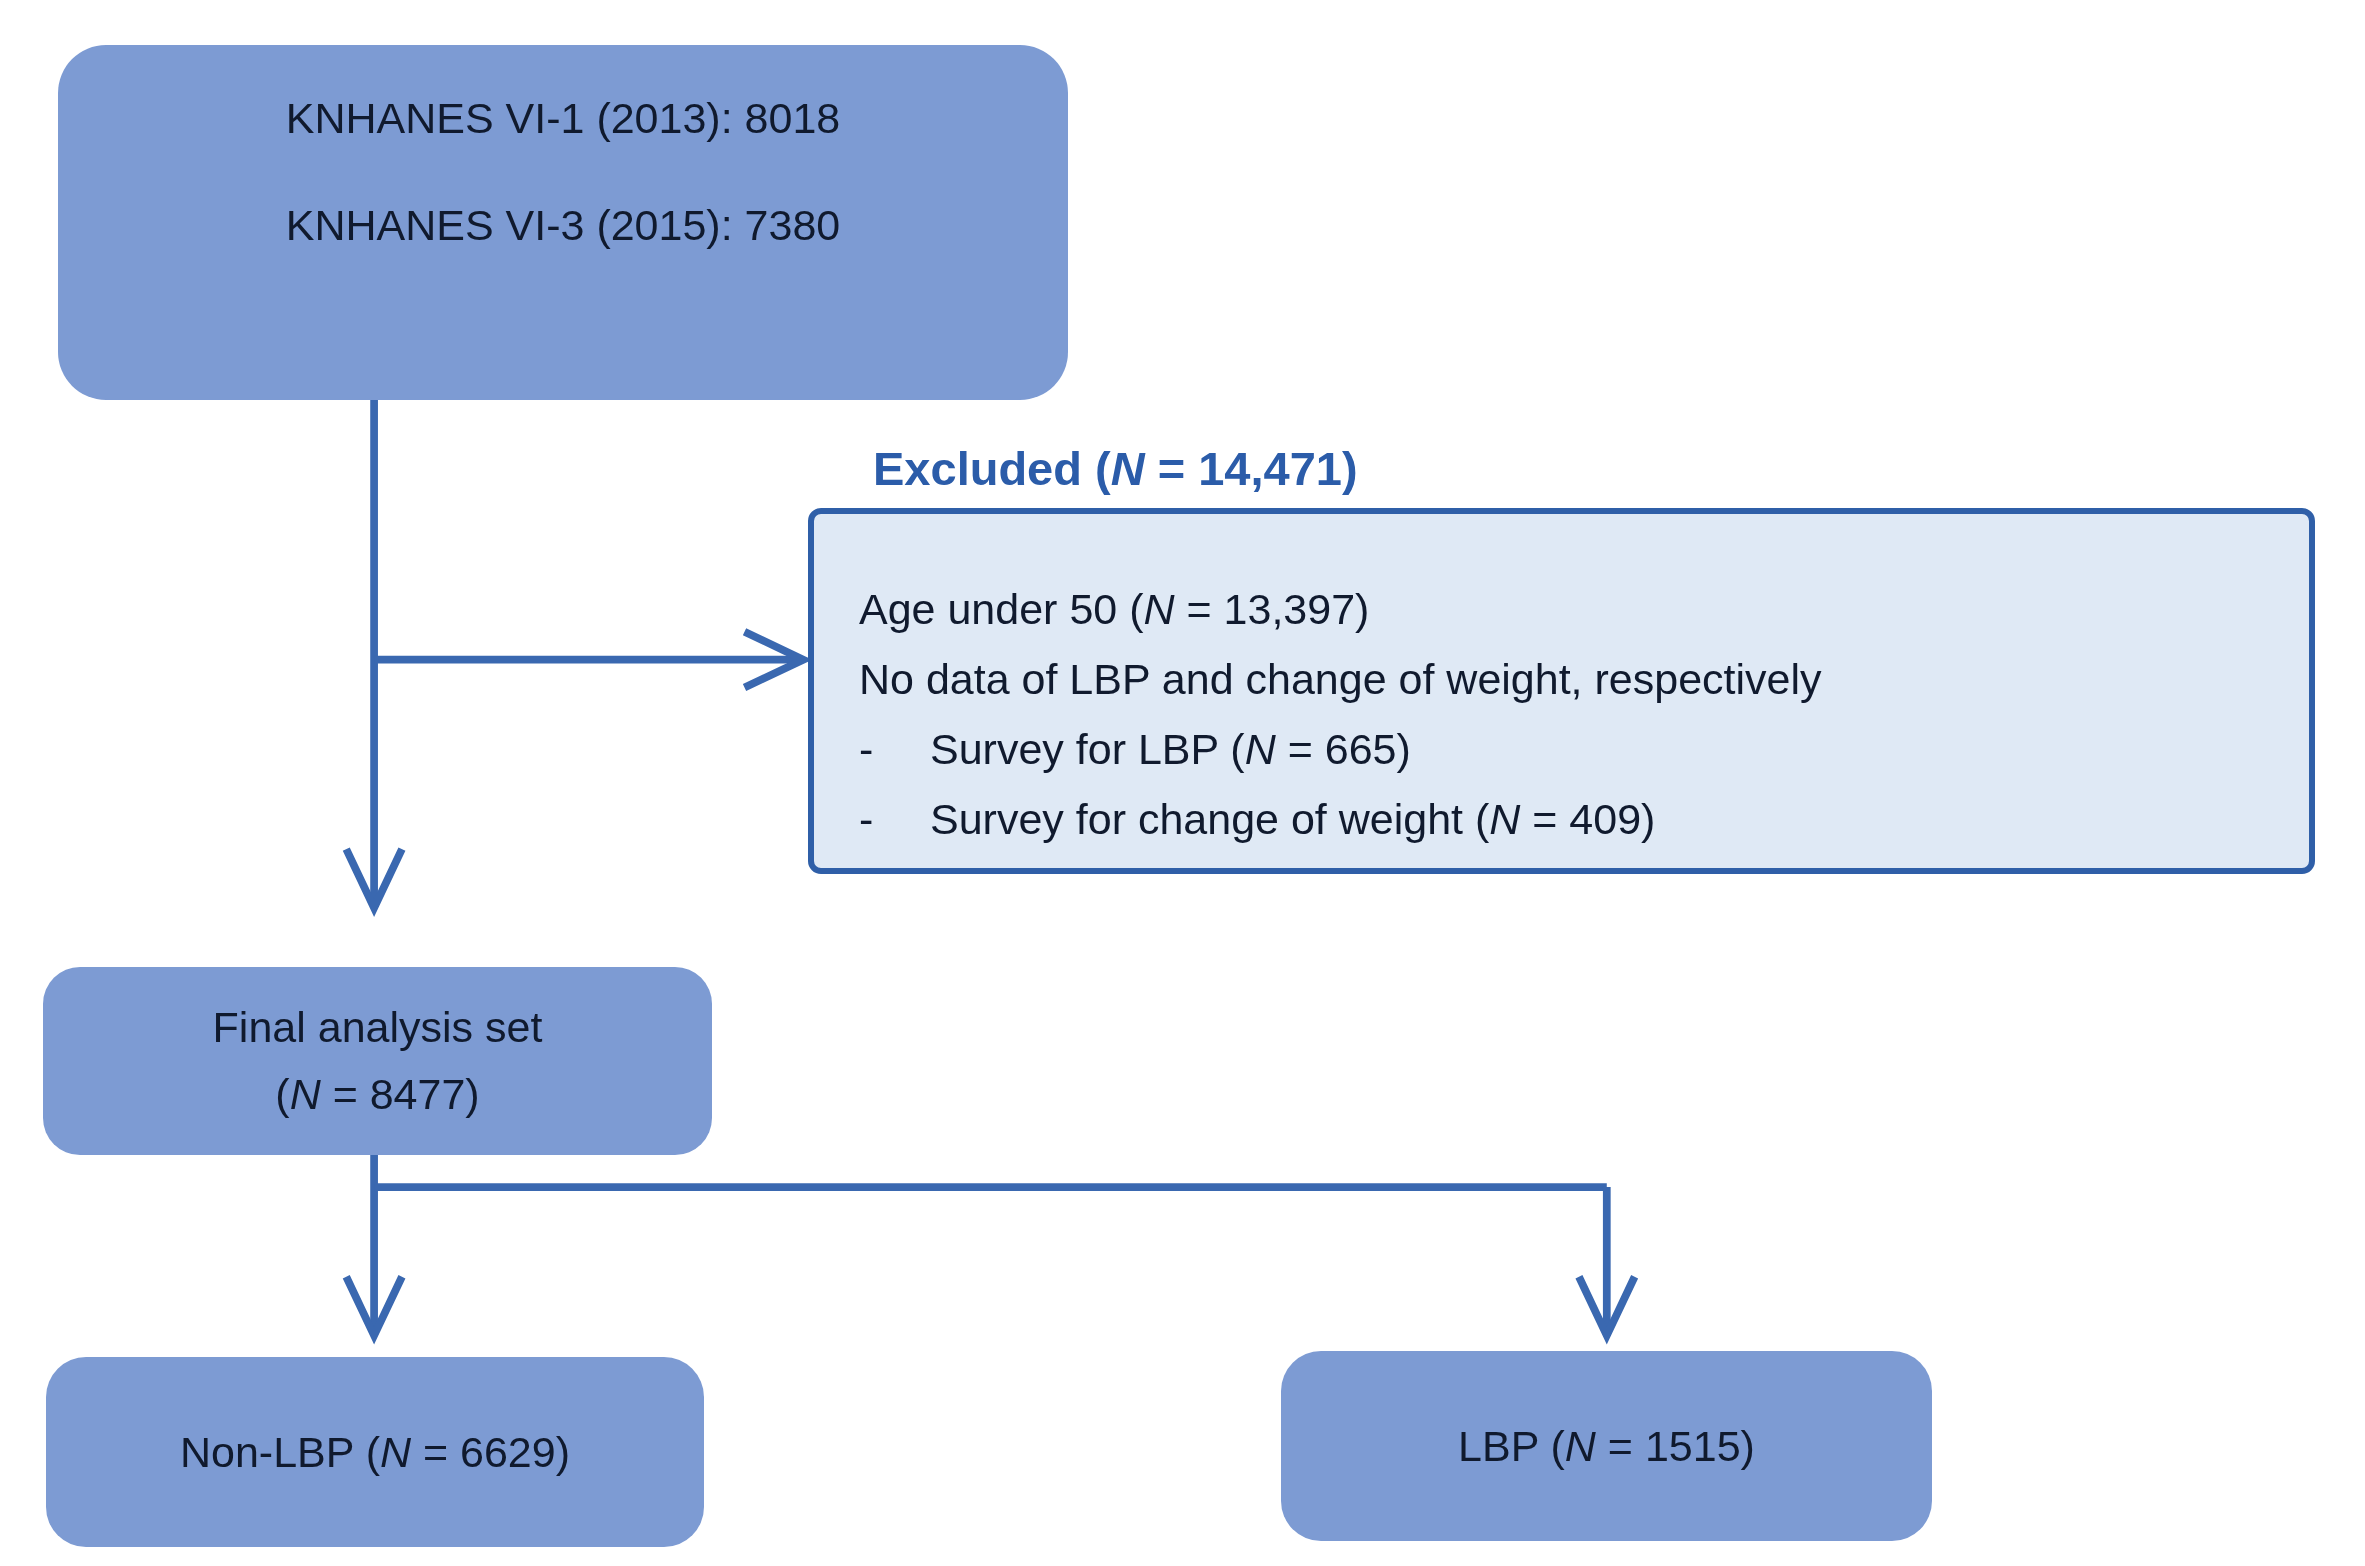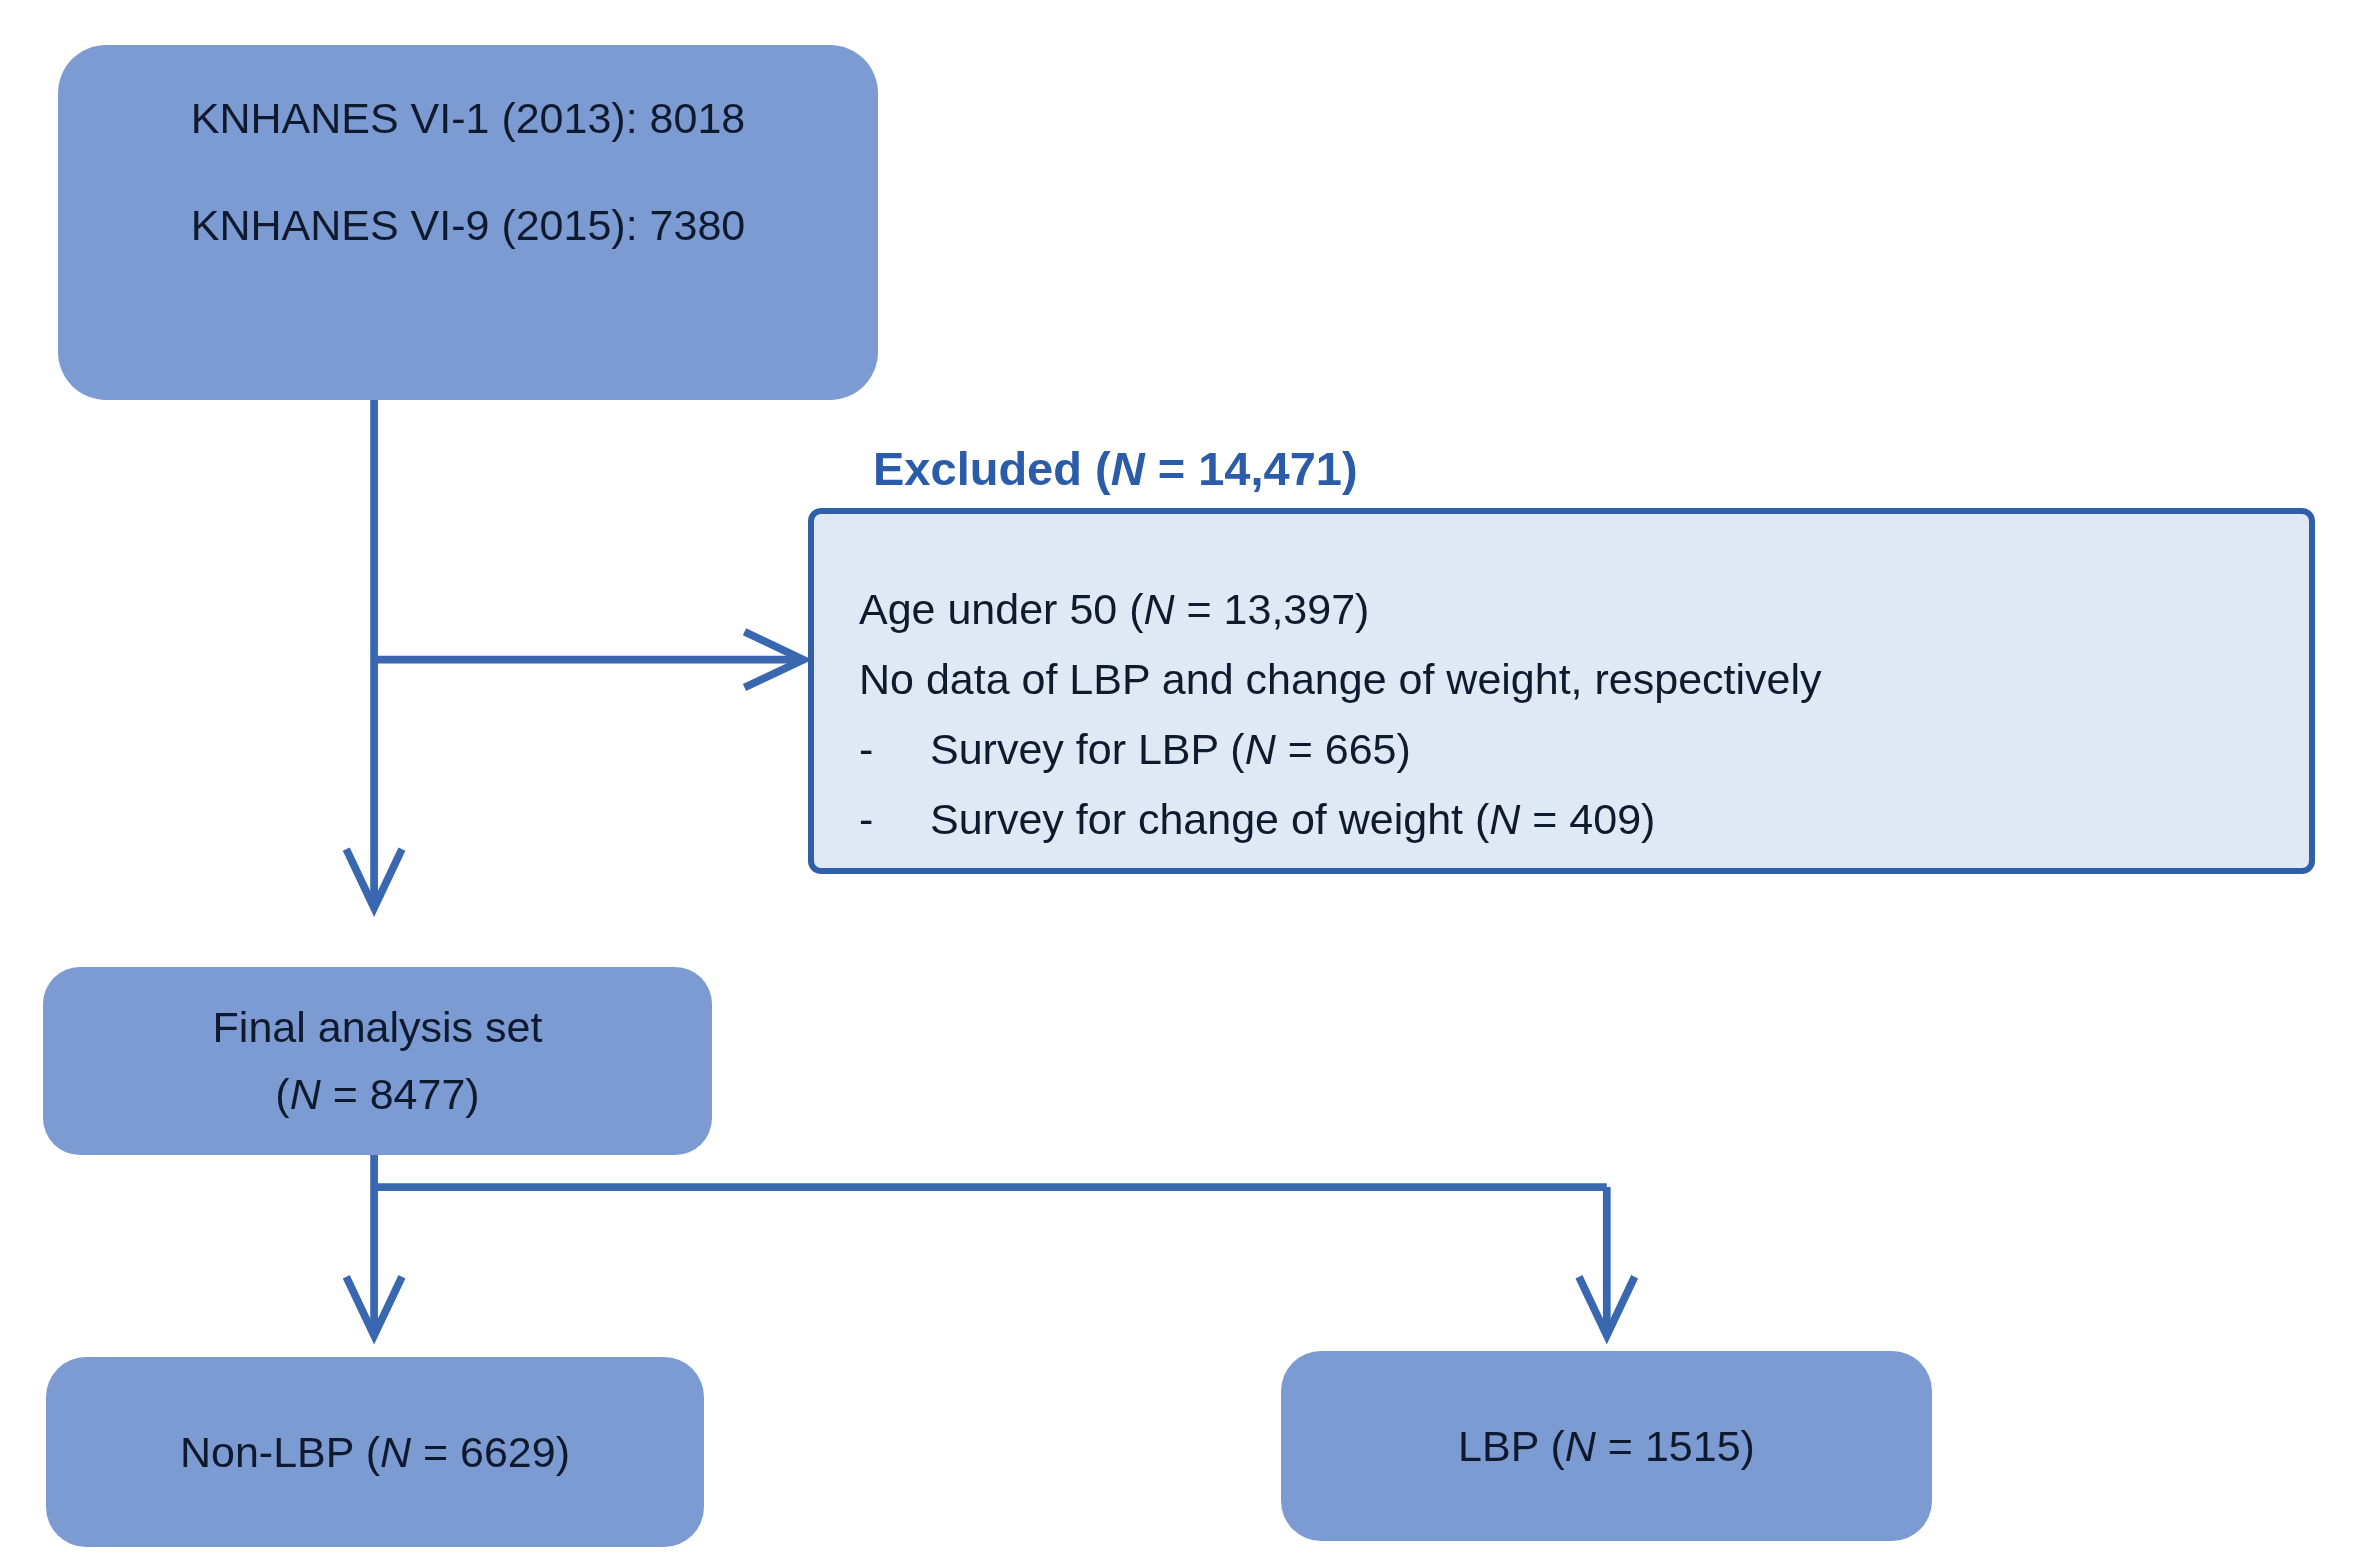--- a/index.html
+++ b/index.html
@@ -30,21 +30,21 @@
     stroke: currentColor; fill: none;
   }
   .node {
     position: absolute;
     background: var(--node-fill);
     color: var(--text);
     font-size: 43px;
     line-height: 67px;
   }
   .node-assessed {
-    left: 58px; top: 45px; width: 820px; height: 355px;
+    left: 58px; top: 45px; width: 1010px; height: 355px;
     border-radius: 48px;
     padding-top: 40px;
     text-align: center;
   }
   .node-assessed .line:last-child { margin-top: 40px; }
   .excluded-label {
     position: absolute;
     left: 873px; top: 438px; width: 1083px; height: 62px;
     font-size: 47px; font-weight: bold;
     color: var(--label);
@@ -109,21 +109,21 @@
     </g>
     <g>
       <line x1="2077" y1="1535" x2="2077" y2="1725" stroke-width="10"></line>
       <polyline points="2041,1651 2077,1727 2113,1651" stroke-width="10"></polyline>
     </g>
   </svg>
 
   <div class="node node-assessed">
     <div>
         <div class="line"><span>KNHANES VI-1 (2013): 8018</span></div>
-        <div class="line"><span>KNHANES VI-9 (2015): 7380</span></div>
+        <div class="line"><span>KNHANES VI-3 (2015): 7380</span></div>
       </div>
   </div>
 
   <div class="excluded-label"><span>Excluded (</span><span class="it">N</span><span> = 14,471)</span></div>
 
   <div class="node node-excluded">
     <div>
         <div class="line"><span>Age under 50 (</span><span class="it">N</span><span> = 13,397)</span></div>
         <div class="line"><span>No data of LBP and change of weight, respectively</span></div>
         <div class="line bulleted">

